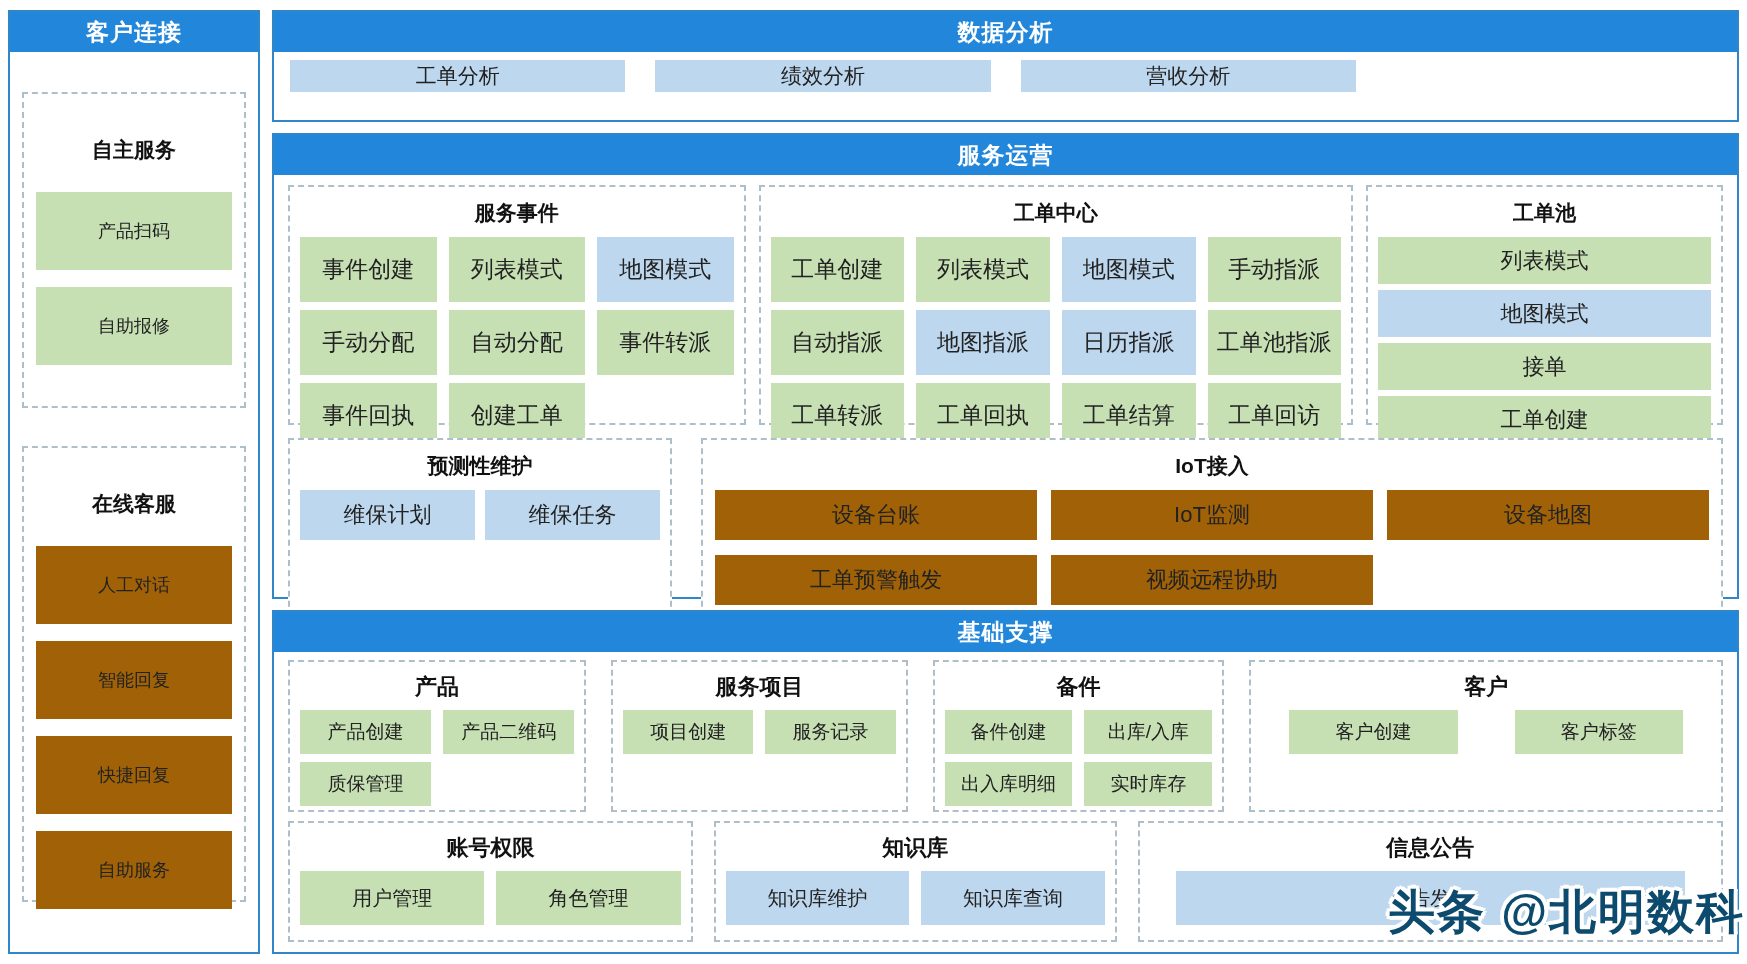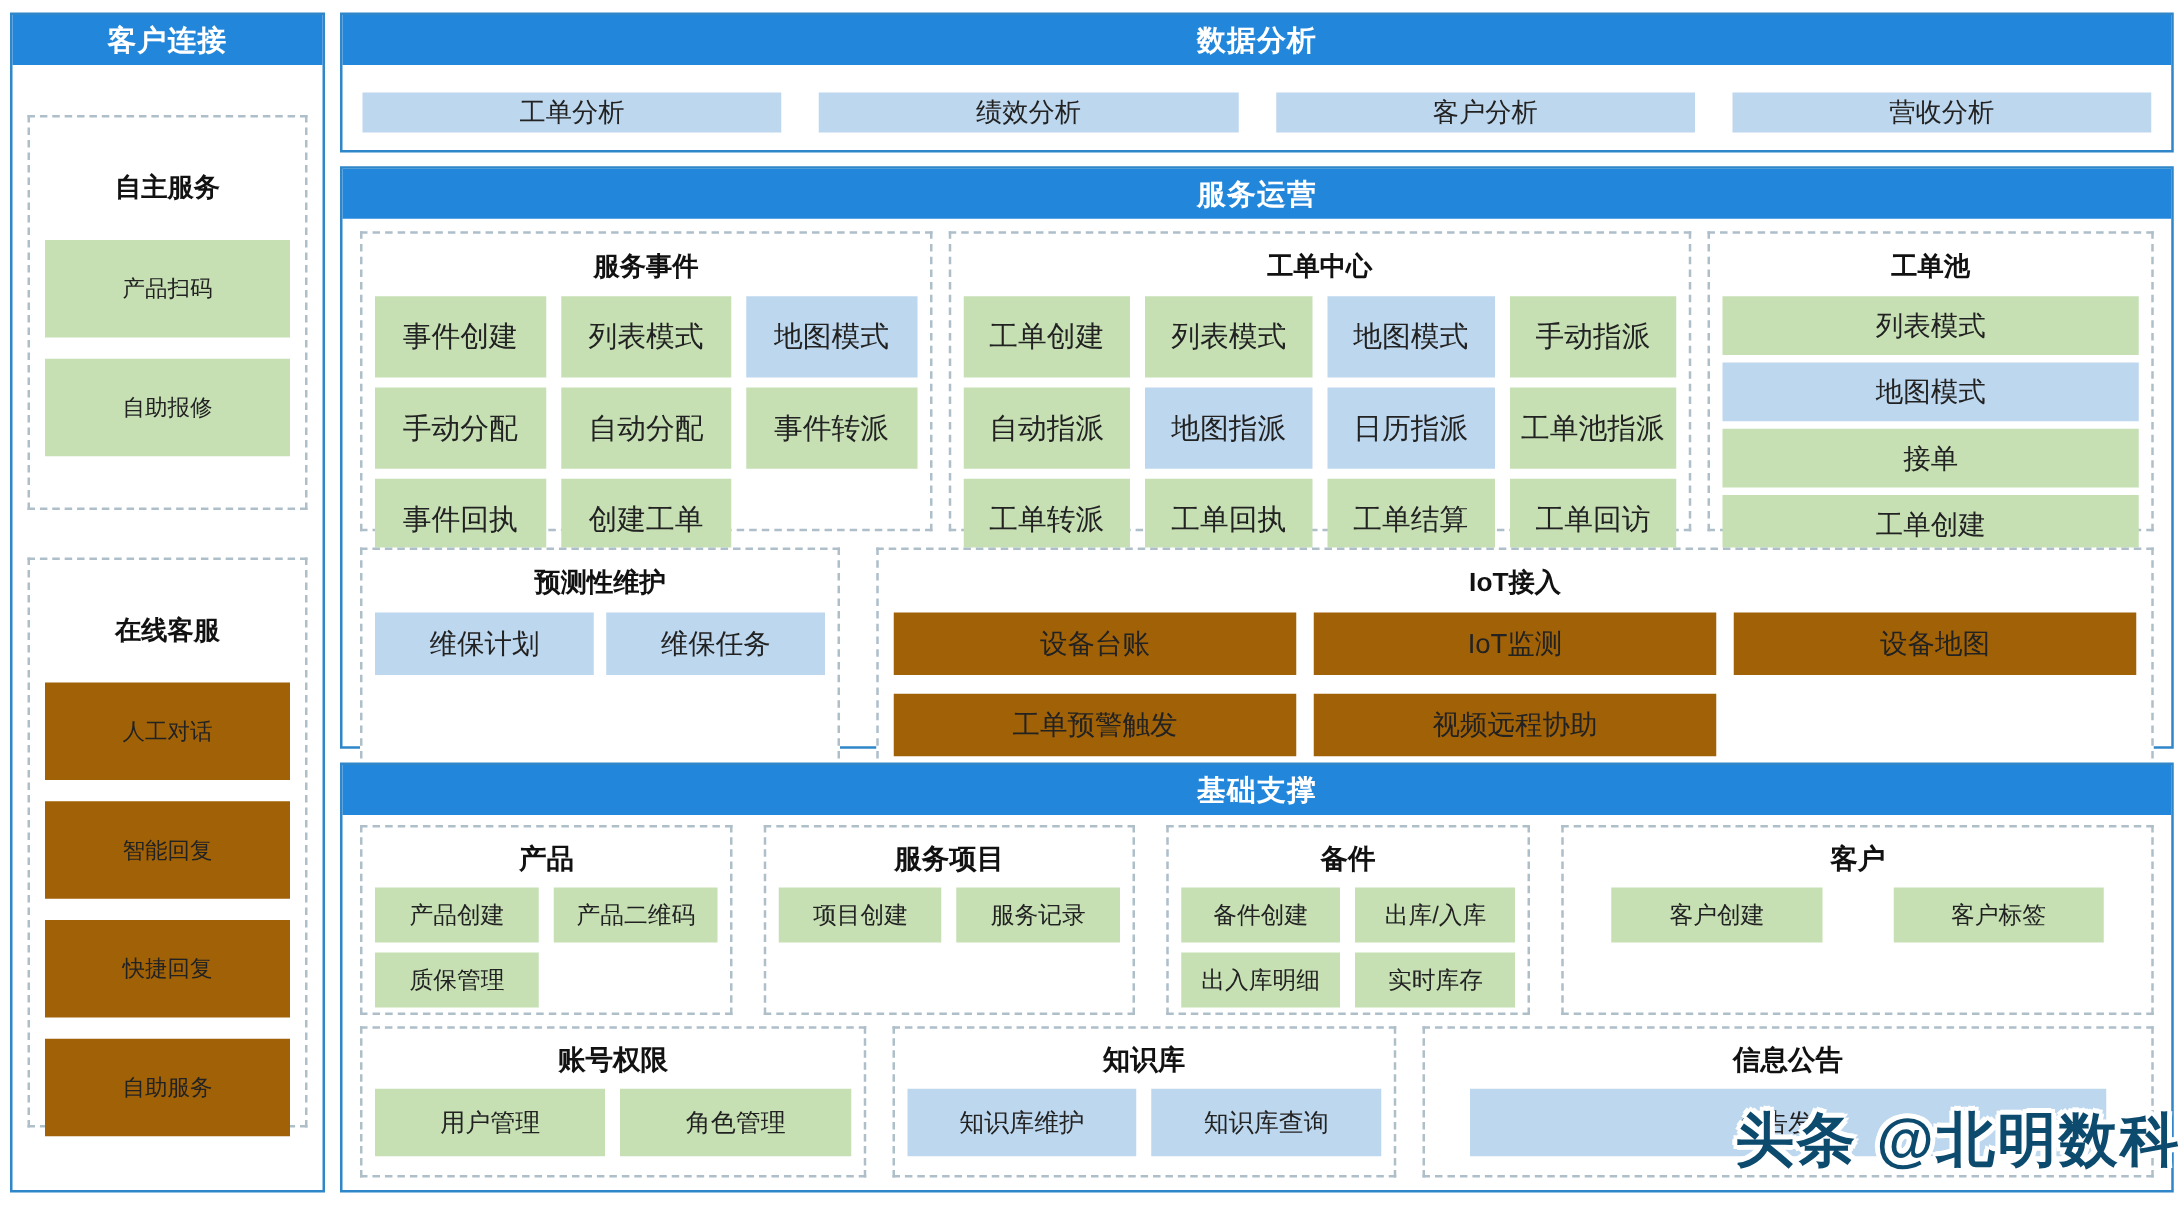--- a/index.html
+++ b/index.html
@@ -36,21 +36,21 @@
   .sidebar-group .grid .btn { height:78px; font-size:18px; }
   .sidebar-group .grid { gap:17px; }
   .sidebar-group.g1 { height:316px; }
   .sidebar-group.g2 { height:456px; }
 
   
   .main { flex:1; display:flex; flex-direction:column; gap:11px; }
 
   
   .panel-data { height:112px; }
-  .panel-data .grid { flex:1; padding:22px 16px; gap:0 30px; }
+  .panel-data .grid { flex:1; padding:8px 16px; gap:0 30px; }
   .panel-data .btn { height:32px; font-size:21px; }
 
   
   .panel-ops { height:466px; }
   .ops-body { flex:1; padding:10px 14px 12px; display:flex; flex-direction:column; gap:13px; }
   .ops-row1 { height:240px; display:flex; gap:13px; }
   .ops-row2 { flex:1; display:flex; gap:29px; }
   .box-events { flex:465; }
   .box-woc { flex:612; }
   .box-pool { flex:357; }
@@ -115,21 +115,20 @@
     </div>
   </aside>
 
   <main class="main">
 
     <section class="panel panel-data">
       <div class="panel-header">数据分析</div>
       <div class="grid grid-4">
           <div class="btn c-lightblue">工单分析</div>
           <div class="btn c-lightblue">绩效分析</div>
-          <div class="btn c-lightblue">客户分析</div>
           <div class="btn c-lightblue">营收分析</div>
         </div>
     </section>
 
     <section class="panel panel-ops">
       <div class="panel-header">服务运营</div>
       <div class="ops-body">
         <div class="ops-row1">
           <div class="dashed-box box-events">
             <div class="box-title">服务事件</div>

